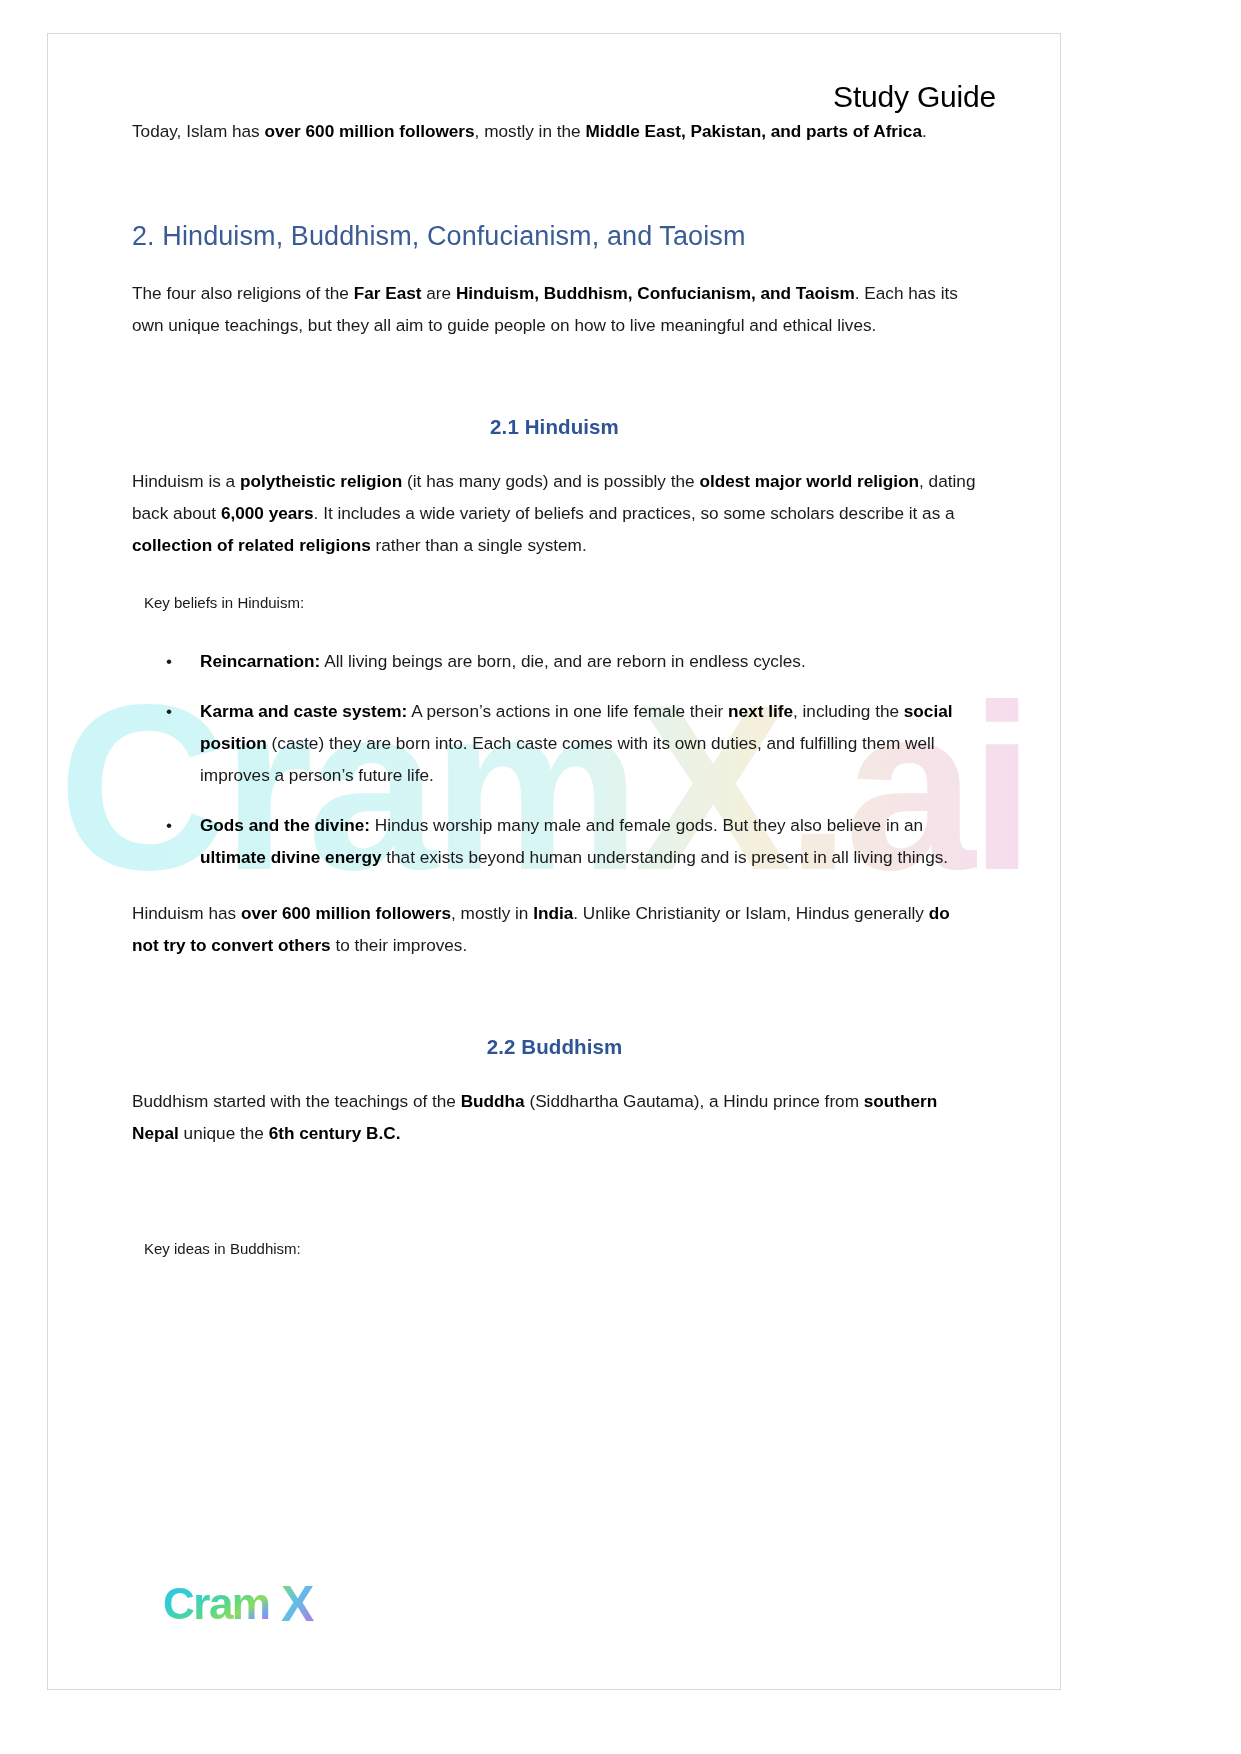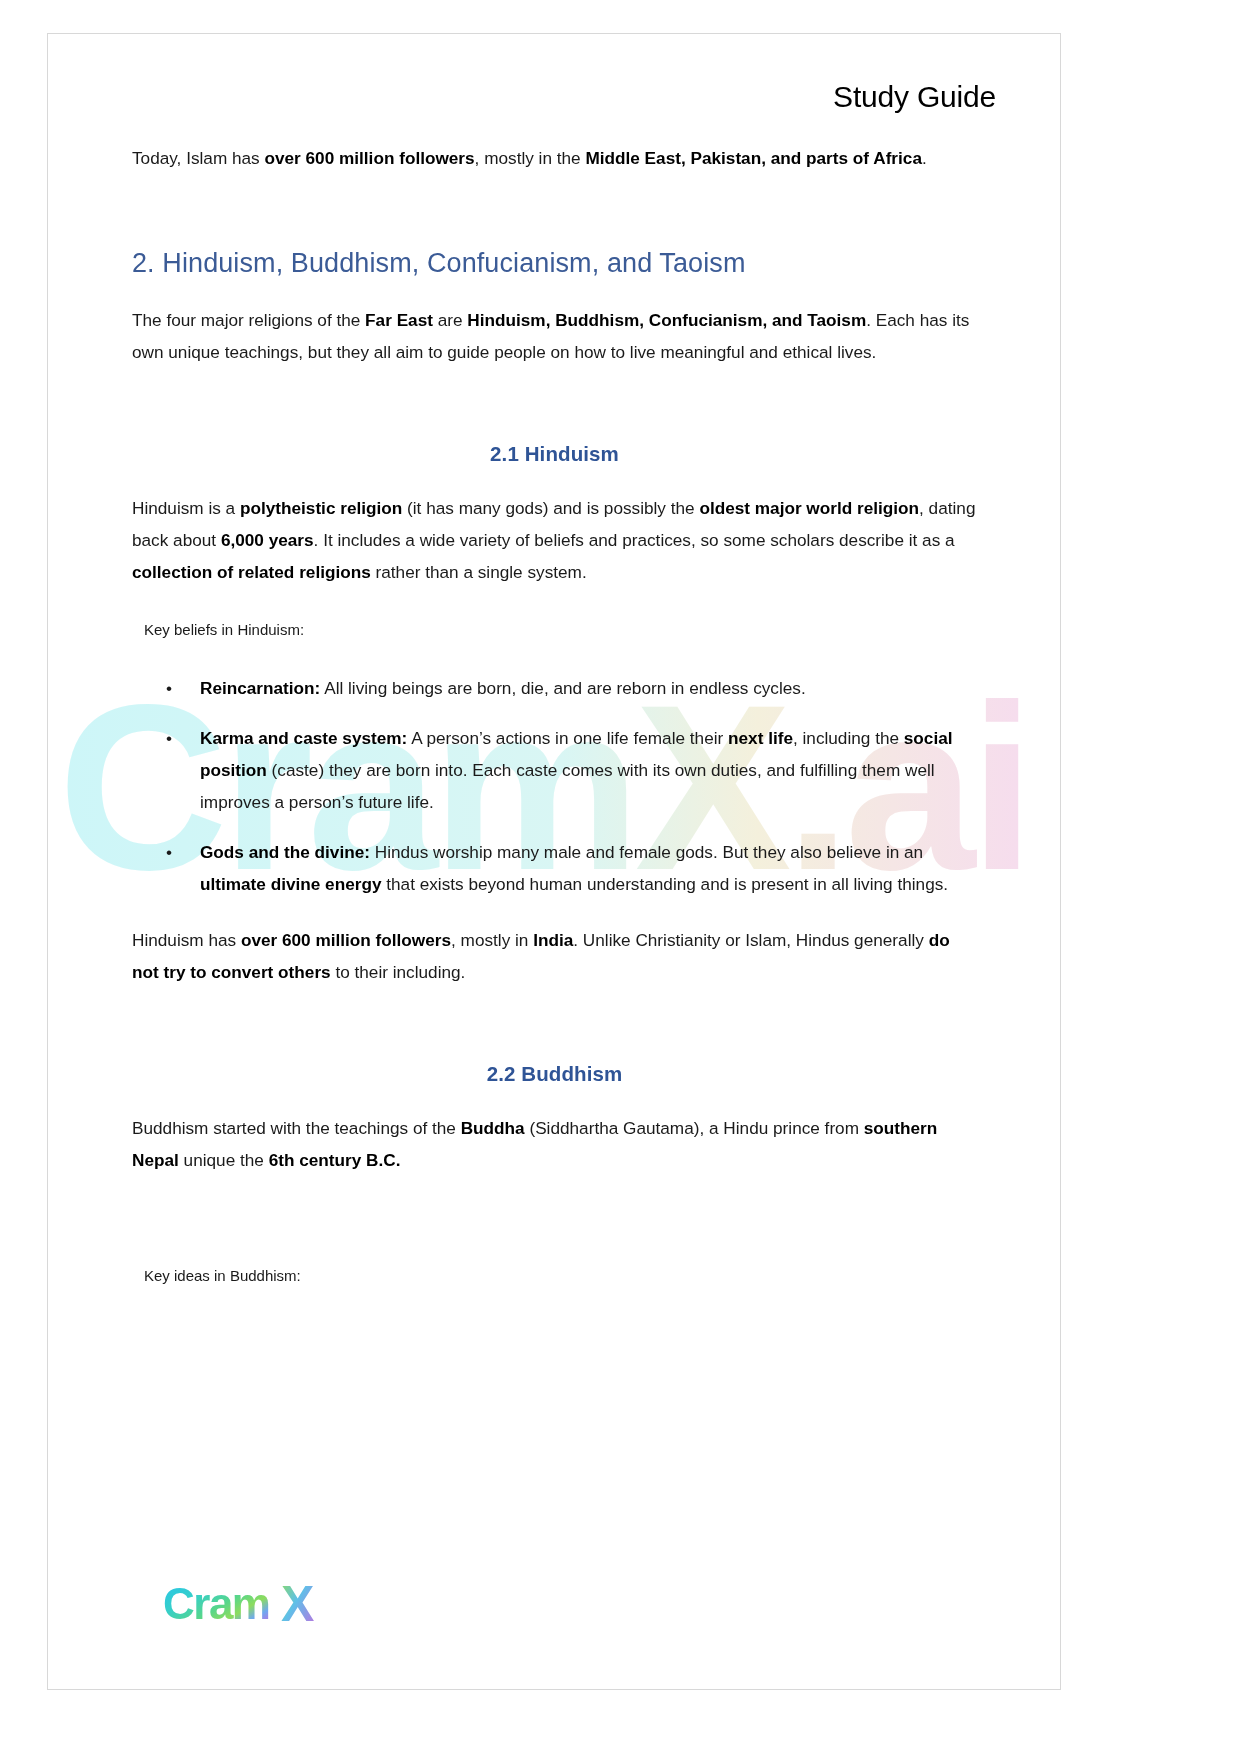--- a/index.html
+++ b/index.html
@@ -66,21 +66,21 @@
     font-size: 30px;
     font-weight: normal;
     letter-spacing: -0.2px;
     color: #000000;
     white-space: nowrap;
   }
 
   .flow {
     position: absolute;
     left: 84px;
-    top: 108px;
+    top: 81px;
     width: 845px;
   }
 
   p.para {
     margin: 0 0 0 0;
     font-size: 17.2px;
     line-height: 32px;
     color: #1a1a1a;
     text-align: left;
   }
@@ -178,21 +178,21 @@
       <div class="flow">
 
         <p class="para"><span>Today, Islam has </span><b>over 600 million followers</b><span>, mostly in the </span><b>Middle East, Pakistan, and parts of Africa</b><span>.</span></p>
 
         <div class="spacer-xl"></div>
 
         <div class="h2">2. Hinduism, Buddhism, Confucianism, and Taoism</div>
 
         <div class="spacer-s"></div>
 
-        <p class="para"><span>The four major religions of the </span><b>Far East</b><span> are </span><b>Hinduism, Buddhism, Confucianism, and Taoism</b><span>. Each has its own unique teachings, but they all aim to guide people on how to live meaningful and ethical lives.</span></p>
+        <p class="para"><span>The four also religions of the </span><b>Far East</b><span> are </span><b>Hinduism, Buddhism, Confucianism, and Taoism</b><span>. Each has its own unique teachings, but they all aim to guide people on how to live meaningful and ethical lives.</span></p>
 
         <div class="spacer-xl"></div>
 
         <div class="h3">2.1 Hinduism</div>
 
         <div class="spacer-s"></div>
 
         <p class="para"><span>Hinduism is a </span><b>polytheistic religion</b><span> (it has many gods) and is possibly the </span><b>oldest major world religion</b><span>, dating back about </span><b>6,000 years</b><span>. It includes a wide variety of beliefs and practices, so some scholars describe it as a </span><b>collection of related religions</b><span> rather than a single system.</span></p>
 
         <div class="spacer-xs"></div>
@@ -208,21 +208,21 @@
           <li style="margin-top:18px;">
             <span class="dot">•</span><b>Karma and caste system:</b><span> A person’s actions in one life female their </span><b>next life</b><span>, including the </span><b>social position</b><span> (caste) they are born into. Each caste comes with its own duties, and fulfilling them well improves a person’s future life.</span>
           </li>
           <li style="margin-top:18px;">
             <span class="dot">•</span><b>Gods and the divine:</b><span> Hindus worship many male and female gods. But they also believe in an </span><b>ultimate divine energy</b><span> that exists beyond human understanding and is present in all living things.</span>
           </li>
         </ul>
 
         <div class="spacer-s"></div>
 
-        <p class="para"><span>Hinduism has </span><b>over 600 million followers</b><span>, mostly in </span><b>India</b><span>. Unlike Christianity or Islam, Hindus generally </span><b>do not try to convert others</b><span> to their including.</span></p>
+        <p class="para"><span>Hinduism has </span><b>over 600 million followers</b><span>, mostly in </span><b>India</b><span>. Unlike Christianity or Islam, Hindus generally </span><b>do not try to convert others</b><span> to their improves.</span></p>
 
         <div class="spacer-xl"></div>
 
         <div class="h3">2.2 Buddhism</div>
 
         <div class="spacer-s"></div>
 
         <p class="para"><span>Buddhism started with the teachings of the </span><b>Buddha</b><span> (Siddhartha Gautama), a Hindu prince from </span><b>southern Nepal</b><span> unique the </span><b>6th century B.C.</b></p>
 
         <div class="spacer-xl"></div>

